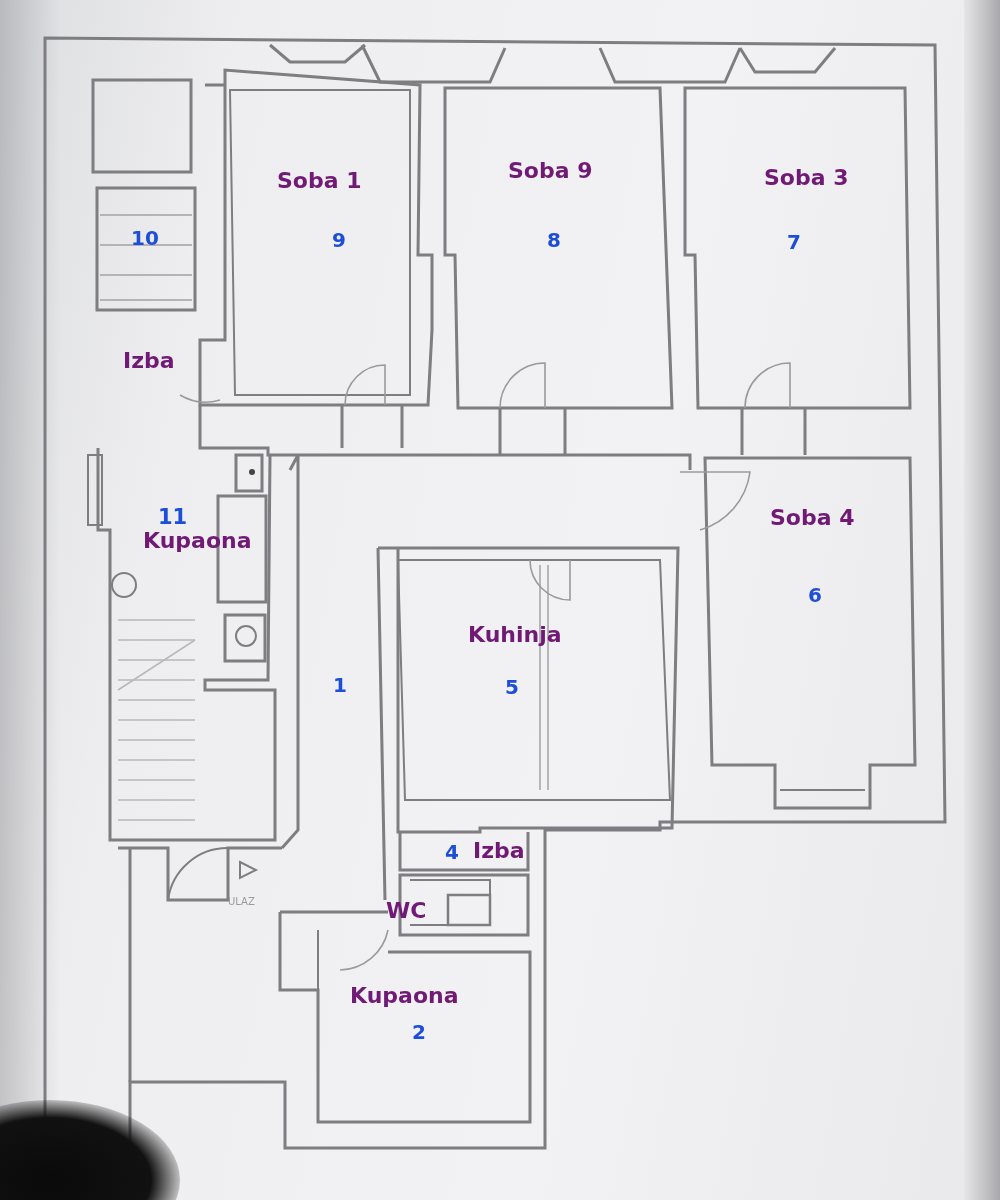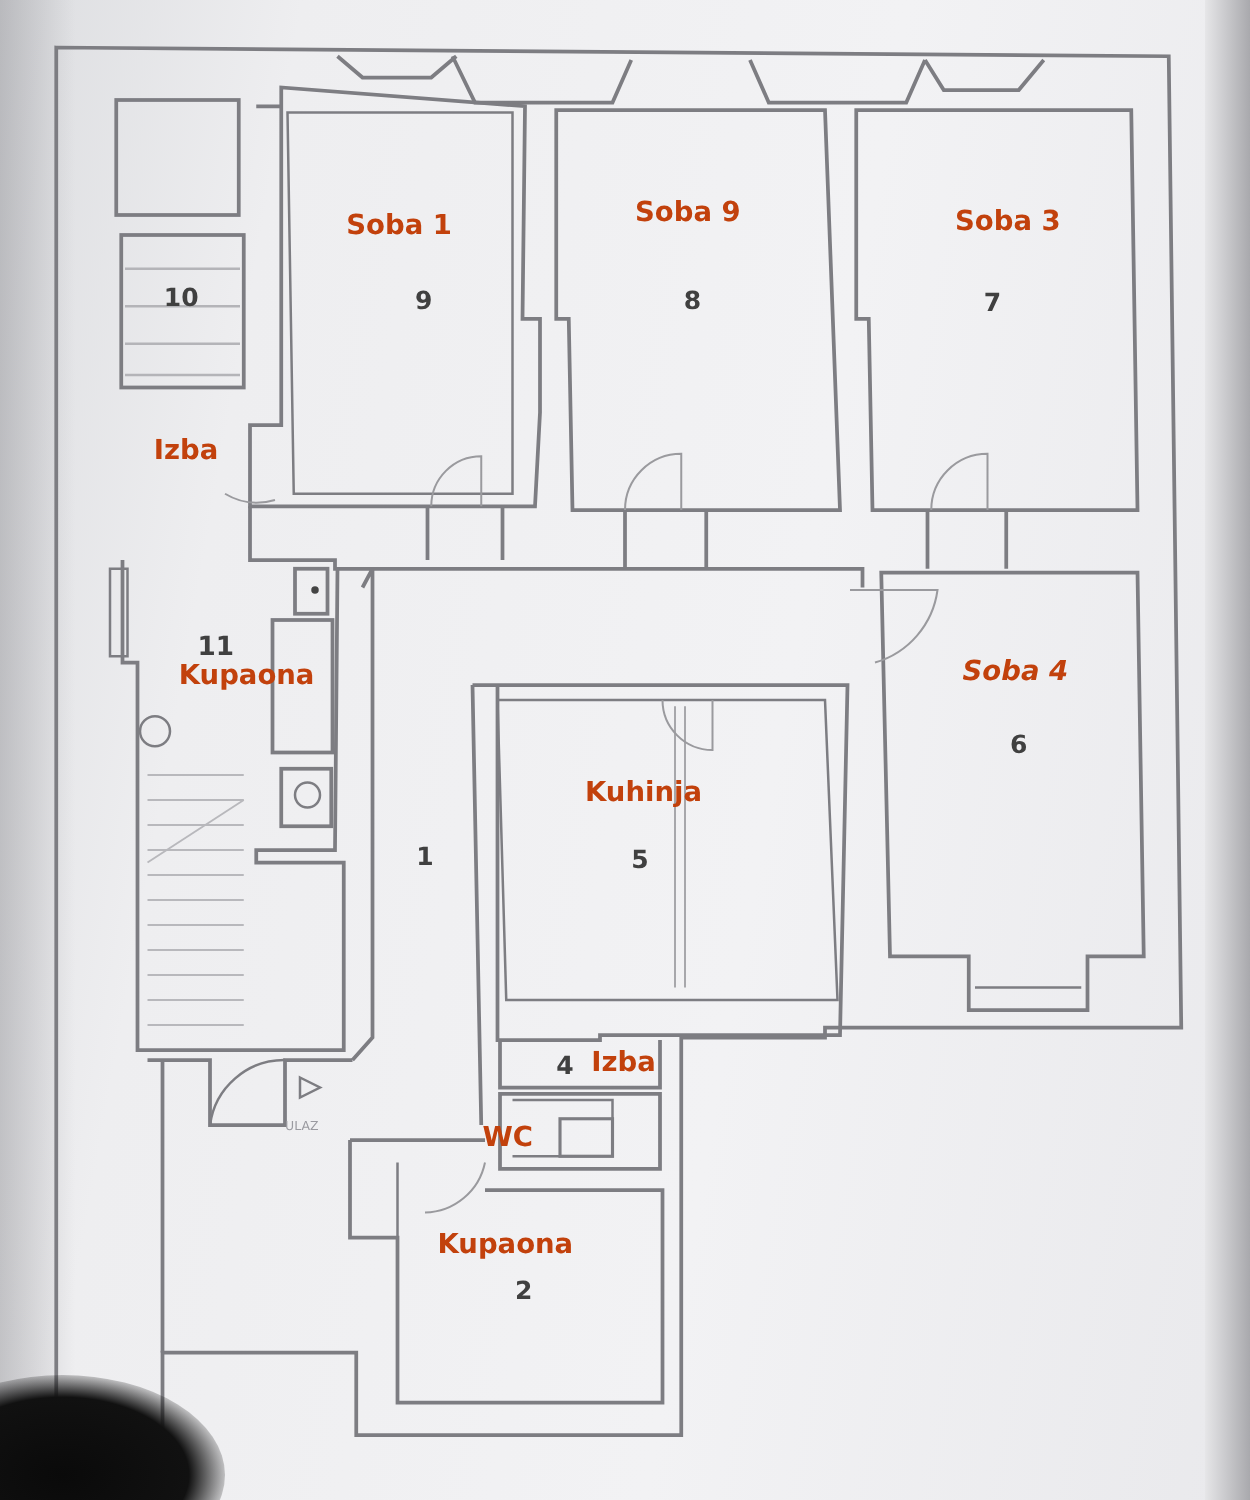--- a/index.html
+++ b/index.html
@@ -6,23 +6,23 @@
   body{width:1000px;height:1200px;position:relative;overflow:hidden;
        background:linear-gradient(100deg,#dcdde0 0%,#eeeef0 20%,#f2f2f4 60%,#e9e9ec 100%);
        font-family:"DejaVu Sans",sans-serif;}
   .paper-edge{position:absolute;right:0;top:0;width:36px;height:1200px;
        background:linear-gradient(90deg,#e6e6e8,#a9a9ad);}
   .shadow{position:absolute;left:-80px;bottom:-60px;width:260px;height:160px;border-radius:50%;
        background:radial-gradient(ellipse at center,#0a0a0a 0%,#111 55%,rgba(20,20,20,0.0) 75%);}
   .leftshade{position:absolute;left:0;top:0;width:60px;height:1200px;
        background:linear-gradient(90deg,rgba(120,120,125,0.35),rgba(255,255,255,0));}
   svg.plan{position:absolute;left:0;top:0;}
-  .label{position:absolute;font-weight:bold;font-size:22px;color:#c2410c;
+  .label{position:absolute;font-weight:bold;font-size:22px;color:#701a75;
        font-family:"DejaVu Sans",sans-serif;white-space:nowrap;}
-  .num{position:absolute;font-size:20px;color:#404040;font-weight:bold;
+  .num{position:absolute;font-size:20px;color:#1d4ed8;font-weight:bold;
        font-family:"DejaVu Sans",sans-serif;}
   .tiny{position:absolute;font-size:10px;color:#9a9aa0;font-family:"DejaVu Sans",sans-serif;}
 </style>
 </head>
 <body>
 
 <div class="leftshade"></div>
 
 <svg class="plan" width="1000" height="1200" fill="none" stroke="#7d7d82" stroke-width="3">
 
@@ -87,21 +87,21 @@
 
 <div class="label" style="left:277px;top:168px;">Soba 1</div>
 <div class="num" style="left:332px;top:228px;">9</div>
 
 <div class="label" style="left:508px;top:158px;">Soba 9</div>
 <div class="num" style="left:547px;top:228px;">8</div>
 
 <div class="label" style="left:747px;top:165px;margin-left:17px;">Soba 3</div>
 <div class="num" style="left:787px;top:230px;">7</div>
 
-<div class="label" style="left:770px;top:525px;font-style:italic;">Soba 4</div>
+<div class="label" style="left:770px;top:505px;">Soba 4</div>
 <div class="num" style="left:808px;top:583px;">6</div>
 
 <div class="num" style="left:131px;top:226px;">10</div>
 <div class="label" style="left:123px;top:348px;">Izba</div>
 
 <div class="num" style="left:158px;top:505px;font-size:21px;">11</div>
 <div class="label" style="left:143px;top:528px;">Kupaona</div>
 
 <div class="label" style="left:468px;top:622px;">Kuhinja</div>
 <div class="num" style="left:505px;top:675px;">5</div>

